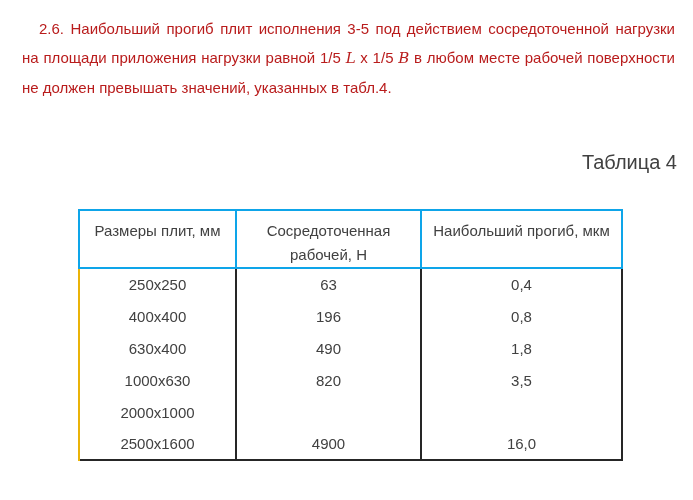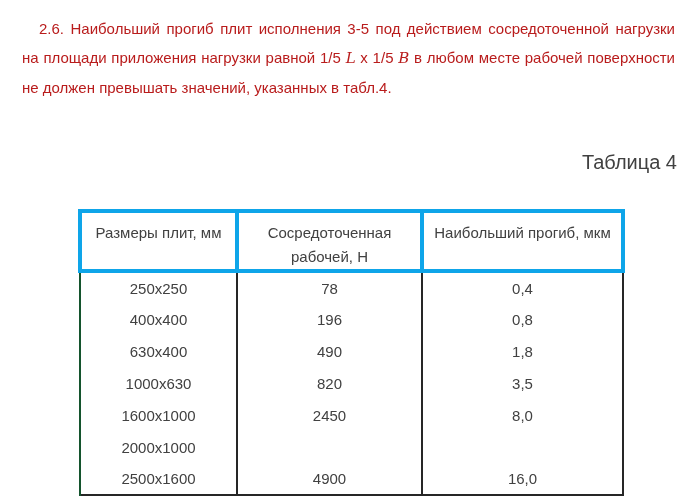--- a/index.html
+++ b/index.html
@@ -41,31 +41,31 @@
   table.data-table {
     border-collapse: collapse;
     table-layout: fixed;
     margin: 35px 0 0 78px;
     width: 543px;
     border: 2px solid #262626;
     font-size: 15px;
     color: #414141;
   }
   table.data-table th {
-    border: 4px solid #0ea5e9;
+    border: 2px solid #0ea5e9;
     font-weight: normal;
     vertical-align: top;
     text-align: center;
     padding: 8px 6px 0 6px;
     line-height: 24px;
     height: 46px;
     box-sizing: border-box;
   }
   table.data-table td {
-    border-left: 2px solid #14532d;
+    border-left: 2px solid #eab308;
     border-right: 2px solid #262626;
     border-top: none;
     border-bottom: none;
     text-align: center;
     vertical-align: middle;
     height: 32px;
     padding: 0 6px;
     box-sizing: border-box;
   }
 </style>
@@ -87,44 +87,39 @@
     <thead>
       <tr>
         <th>Размеры плит, мм</th>
         <th>Сосредоточенная рабочей, Н</th>
         <th>Наибольший прогиб, мкм</th>
       </tr>
     </thead>
     <tbody>
       <tr>
         <td>250x250</td>
-        <td>78</td>
+        <td>63</td>
         <td>0,4</td>
       </tr>
       <tr>
         <td>400x400</td>
         <td>196</td>
         <td>0,8</td>
       </tr>
       <tr>
         <td>630x400</td>
         <td>490</td>
         <td>1,8</td>
       </tr>
       <tr>
         <td>1000x630</td>
         <td>820</td>
         <td>3,5</td>
       </tr>
       <tr>
-        <td>1600x1000</td>
-        <td>2450</td>
-        <td>8,0</td>
-      </tr>
-      <tr>
         <td>2000x1000</td>
         <td></td>
         <td></td>
       </tr>
       <tr>
         <td>2500x1600</td>
         <td>4900</td>
         <td>16,0</td>
       </tr>
     </tbody>

